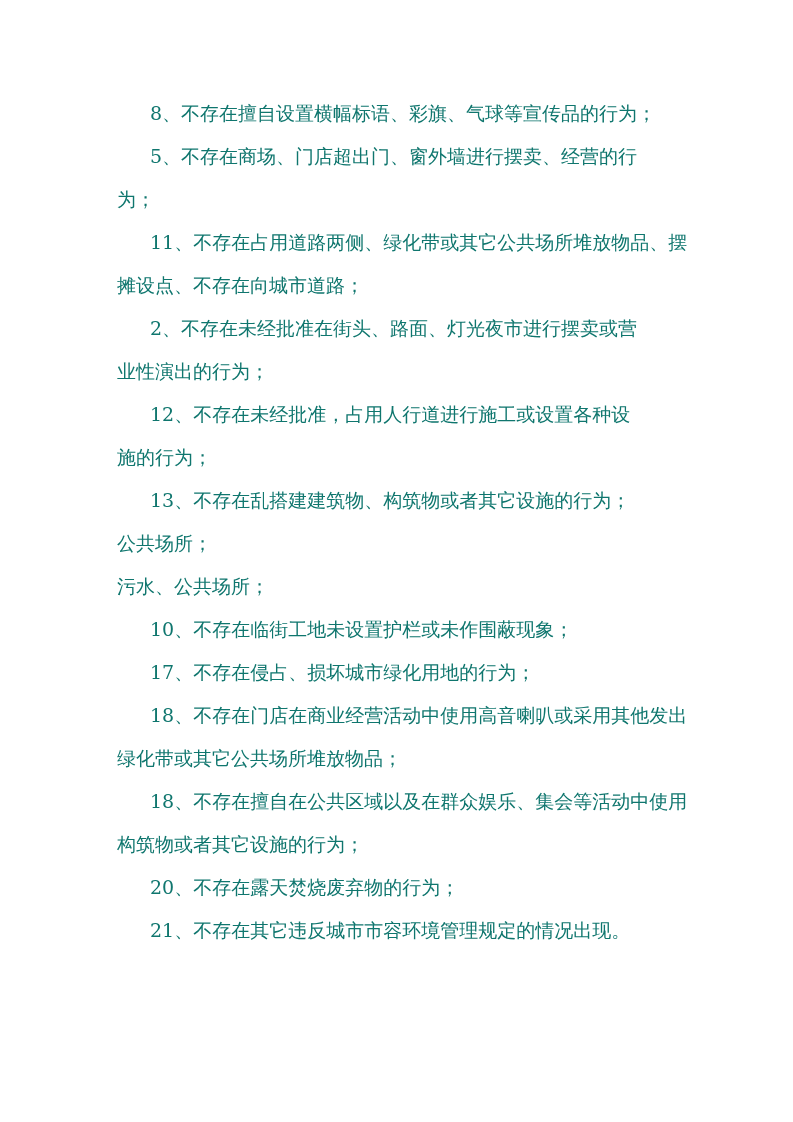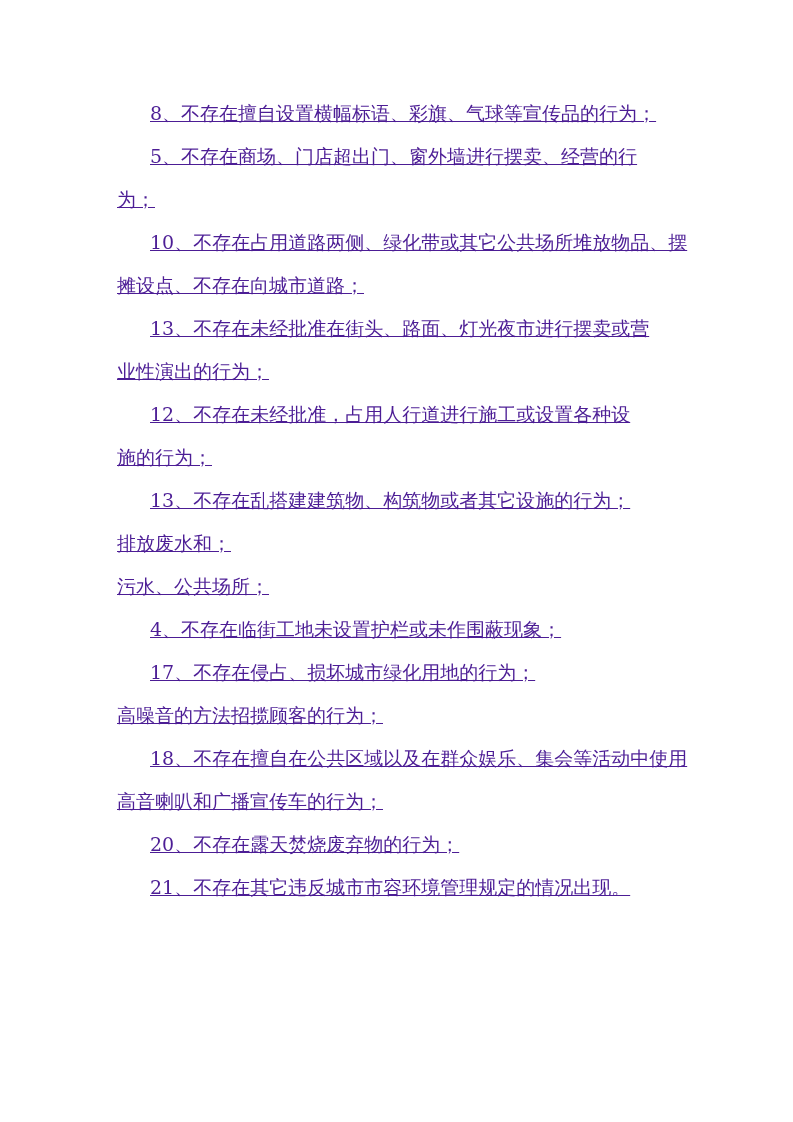--- a/index.html
+++ b/index.html
@@ -34,34 +34,35 @@
     white-space: nowrap;
   }
   .line.indent {
     padding-left: 33px;
   }
 </style>
 </head>
 <body>
 
 <div class="page">
-  <div class="text-block" id="text-block" style="color: #4c1d95; text-decoration: underline;">
+  <div class="text-block" id="text-block" style="color: #0f766e;">
       <div class="line indent">8、不存在擅自设置横幅标语、彩旗、气球等宣传品的行为；</div>
       <div class="line indent">5、不存在商场、门店超出门、窗外墙进行摆卖、经营的行</div>
       <div class="line">为；</div>
-      <div class="line indent">10、不存在占用道路两侧、绿化带或其它公共场所堆放物品、摆</div>
+      <div class="line indent">11、不存在占用道路两侧、绿化带或其它公共场所堆放物品、摆</div>
       <div class="line">摊设点、不存在向城市道路；</div>
-      <div class="line indent">13、不存在未经批准在街头、路面、灯光夜市进行摆卖或营</div>
+      <div class="line indent">2、不存在未经批准在街头、路面、灯光夜市进行摆卖或营</div>
       <div class="line">业性演出的行为；</div>
       <div class="line indent">12、不存在未经批准，占用人行道进行施工或设置各种设</div>
       <div class="line">施的行为；</div>
       <div class="line indent">13、不存在乱搭建建筑物、构筑物或者其它设施的行为；</div>
-      <div class="line">排放废水和；</div>
+      <div class="line">公共场所；</div>
       <div class="line">污水、公共场所；</div>
-      <div class="line indent">4、不存在临街工地未设置护栏或未作围蔽现象；</div>
+      <div class="line indent">10、不存在临街工地未设置护栏或未作围蔽现象；</div>
       <div class="line indent">17、不存在侵占、损坏城市绿化用地的行为；</div>
-      <div class="line">高噪音的方法招揽顾客的行为；</div>
+      <div class="line indent">18、不存在门店在商业经营活动中使用高音喇叭或采用其他发出</div>
+      <div class="line">绿化带或其它公共场所堆放物品；</div>
       <div class="line indent">18、不存在擅自在公共区域以及在群众娱乐、集会等活动中使用</div>
-      <div class="line">高音喇叭和广播宣传车的行为；</div>
+      <div class="line">构筑物或者其它设施的行为；</div>
       <div class="line indent">20、不存在露天焚烧废弃物的行为；</div>
       <div class="line indent">21、不存在其它违反城市市容环境管理规定的情况出现。</div>
     </div>
 </div>
 
 </body></html>

